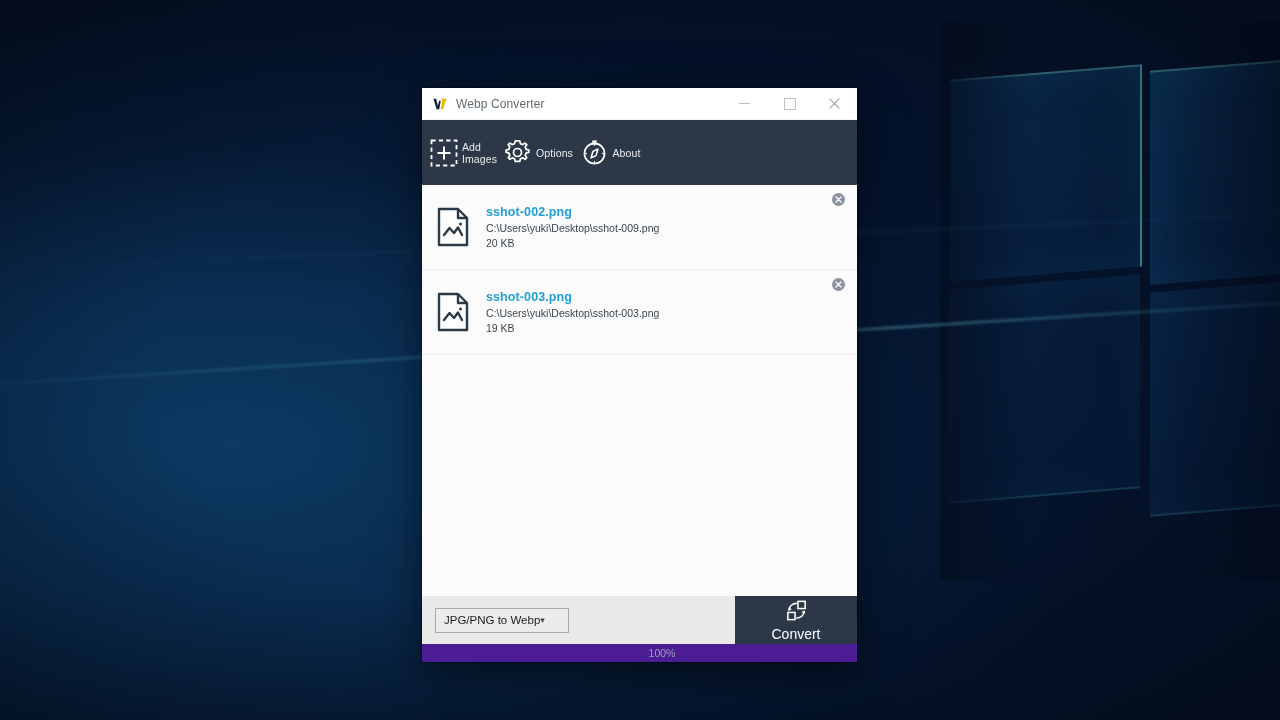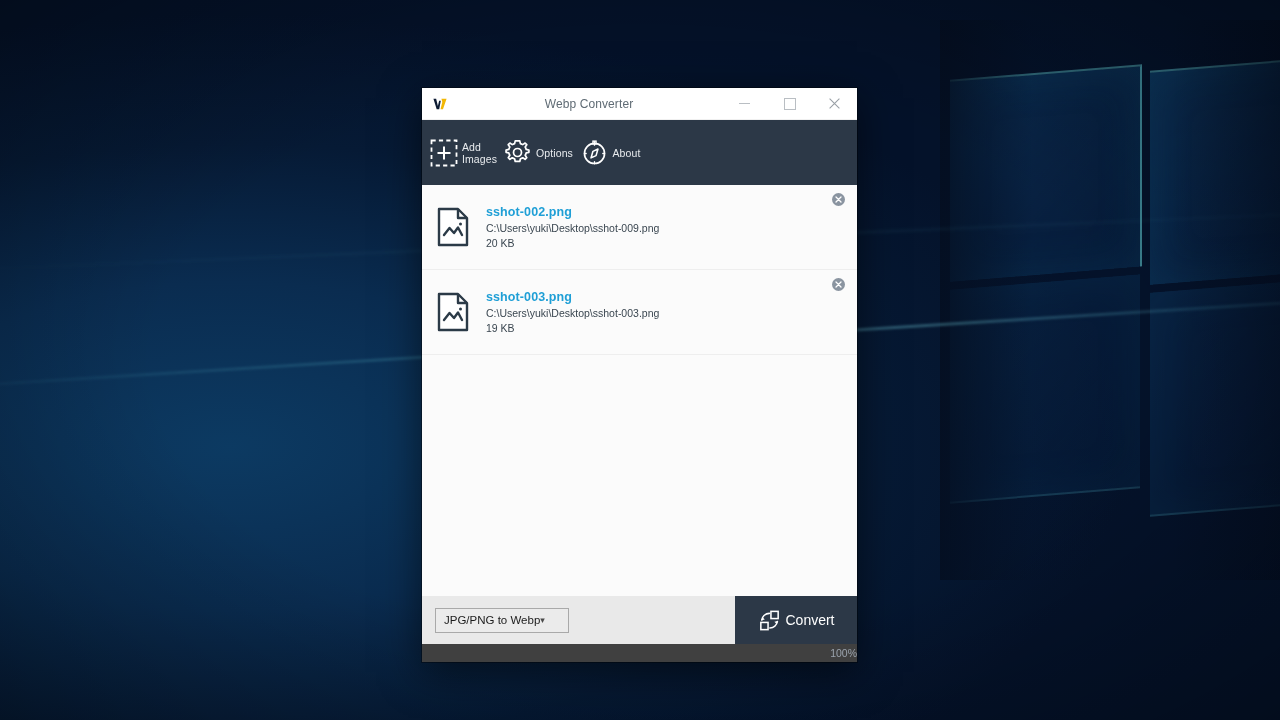--- a/index.html
+++ b/index.html
@@ -106,21 +106,20 @@
     height: 14px;
     margin-left: 11px;
     margin-right: 9px;
     flex: 0 0 auto;
   }
   .title-text {
     font-size: 12px;
     color: #5f6b74;
     letter-spacing: 0.1px;
     flex: 1 1 auto;
-    text-align: center;
   }
   .wincontrols { display: flex; height: 31px; }
   .winbtn {
     width: 45px;
     height: 31px;
     display: flex;
     align-items: center;
     justify-content: center;
     color: #b9bec3;
   }
@@ -216,31 +215,32 @@
   .format-label { font-size: 11.5px; color: #1b1b1b; }
   .chev { color: #4a4a4a; font-size: 9px; line-height: 1; }
   .convert-btn {
     width: 122px;
     background: #2c3847;
     display: flex;
     align-items: center;
     justify-content: center;
     gap: 3px;
     cursor: pointer;
+    flex-direction: column;
   }
   .convert-label { font-size: 14px; color: #ffffff; }
 
   
   .statusbar {
     height: 18px;
     flex: 0 0 auto;
-    background: #404040;
-    display: flex;
-    align-items: center;
-    justify-content: flex-end;
+    background: #4c1d95;
+    display: flex;
+    align-items: center;
+    justify-content: center;
     padding-left: 45px;
   }
   .status-text { font-size: 10.5px; color: #9aa3ad; }
 </style>
 </head>
 <body>
 
 <div id="desktop">
   <div class="wp-base"></div>
   <div class="logo-wrap">

